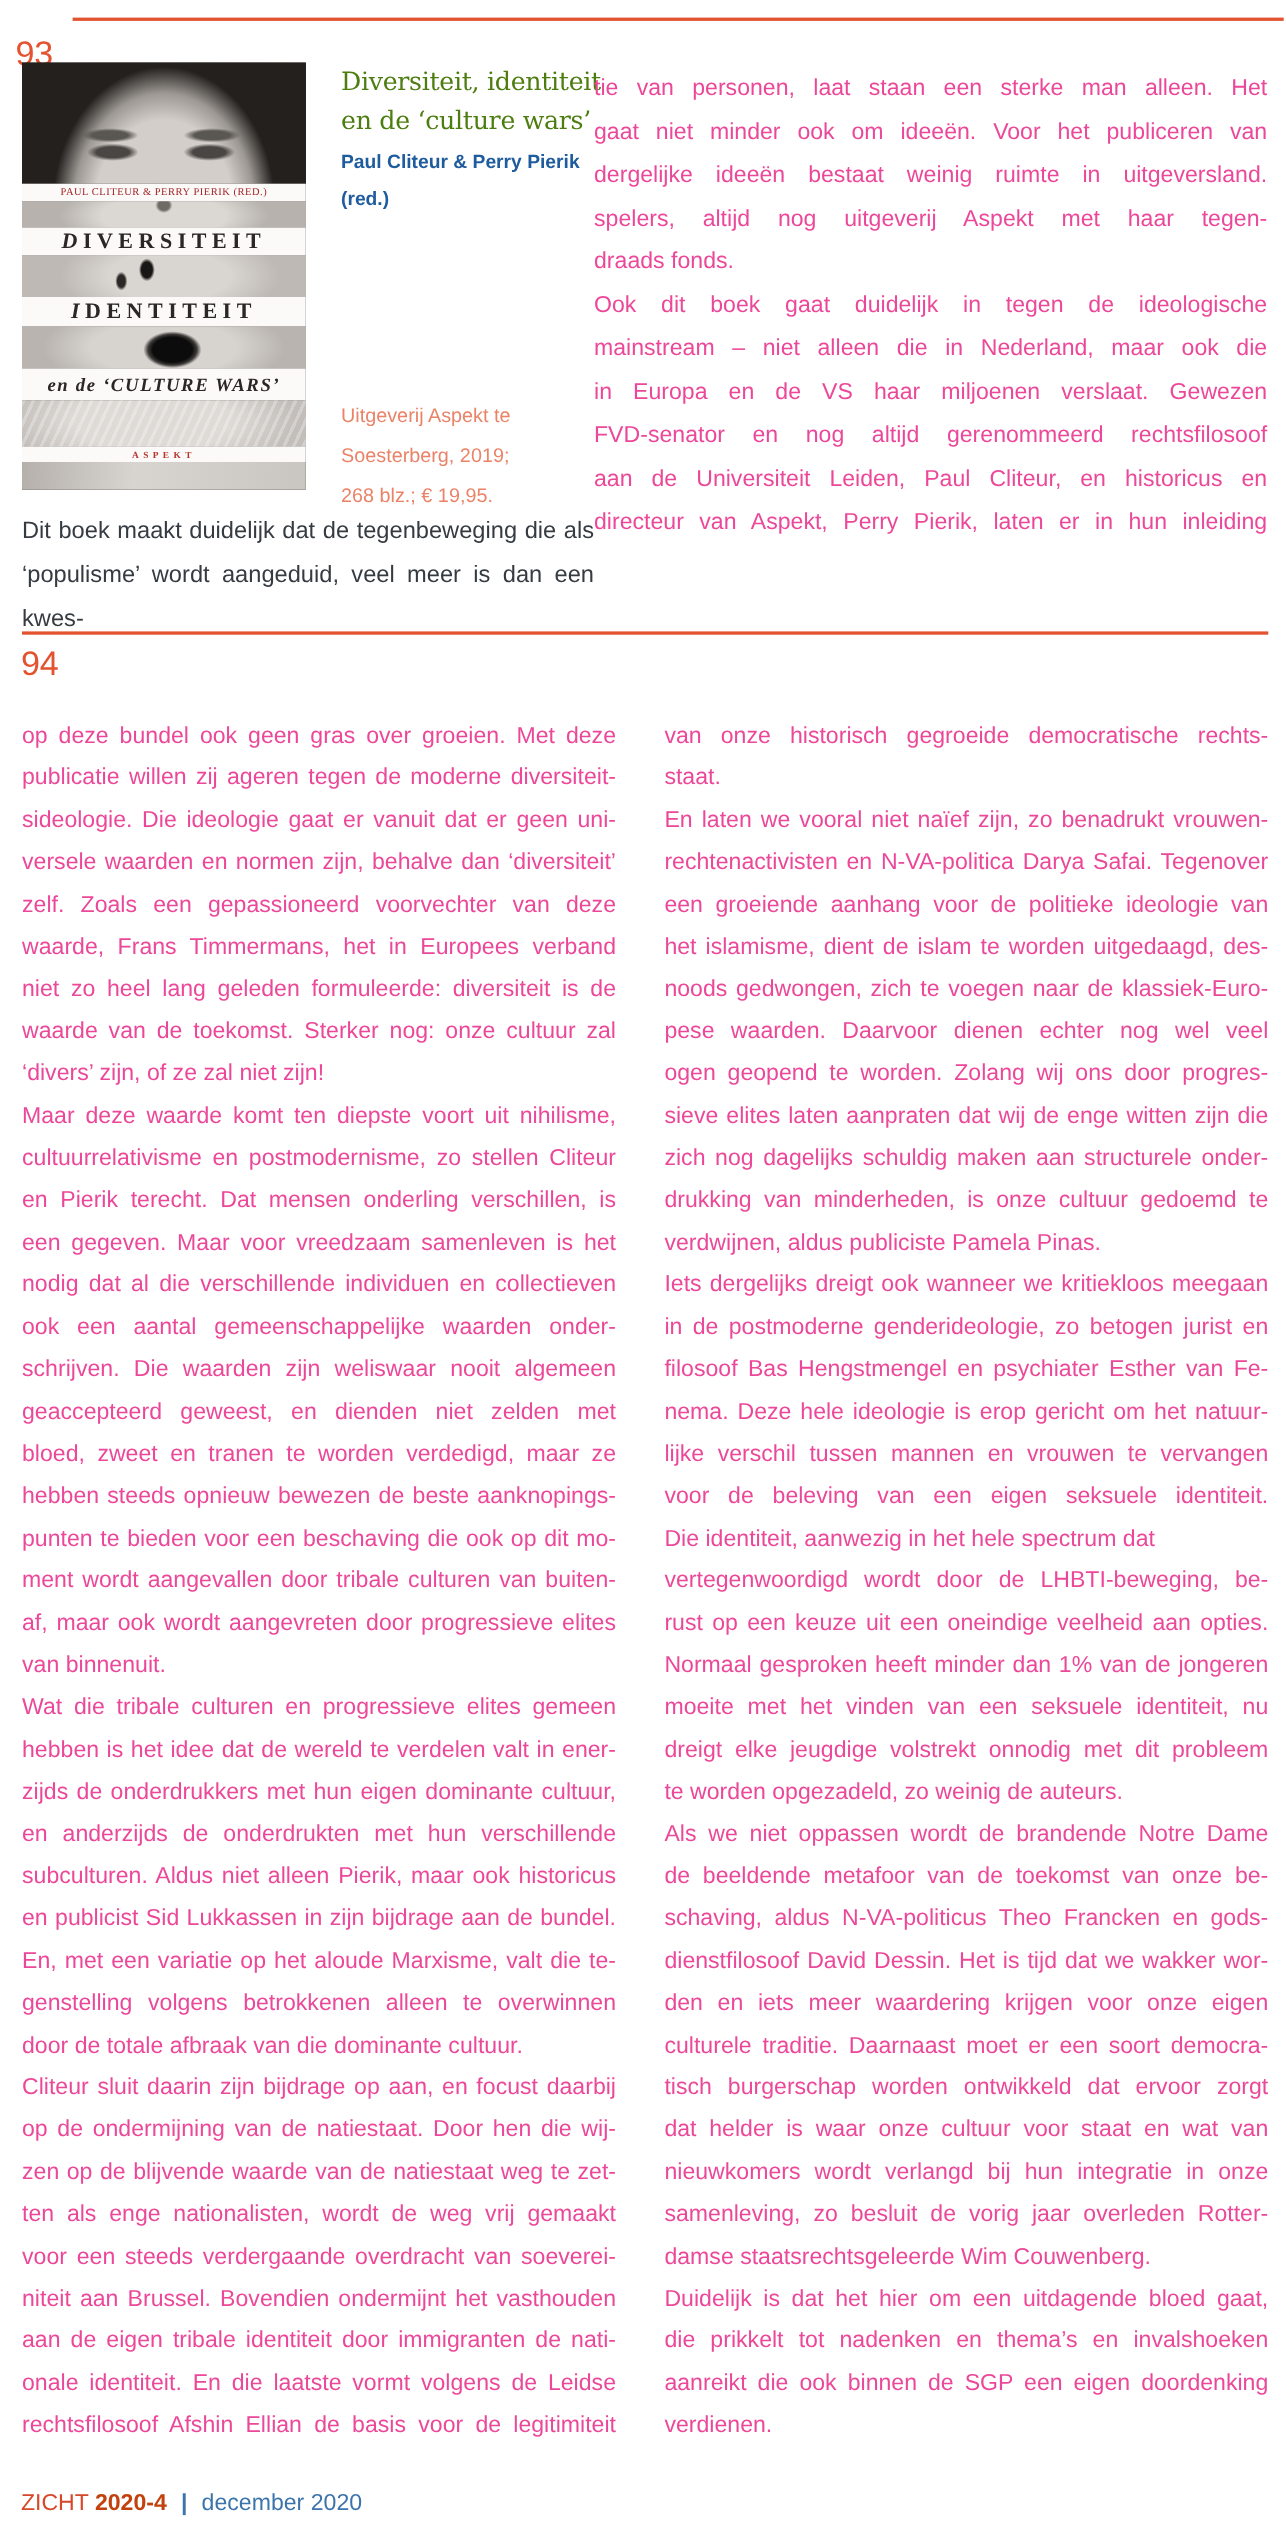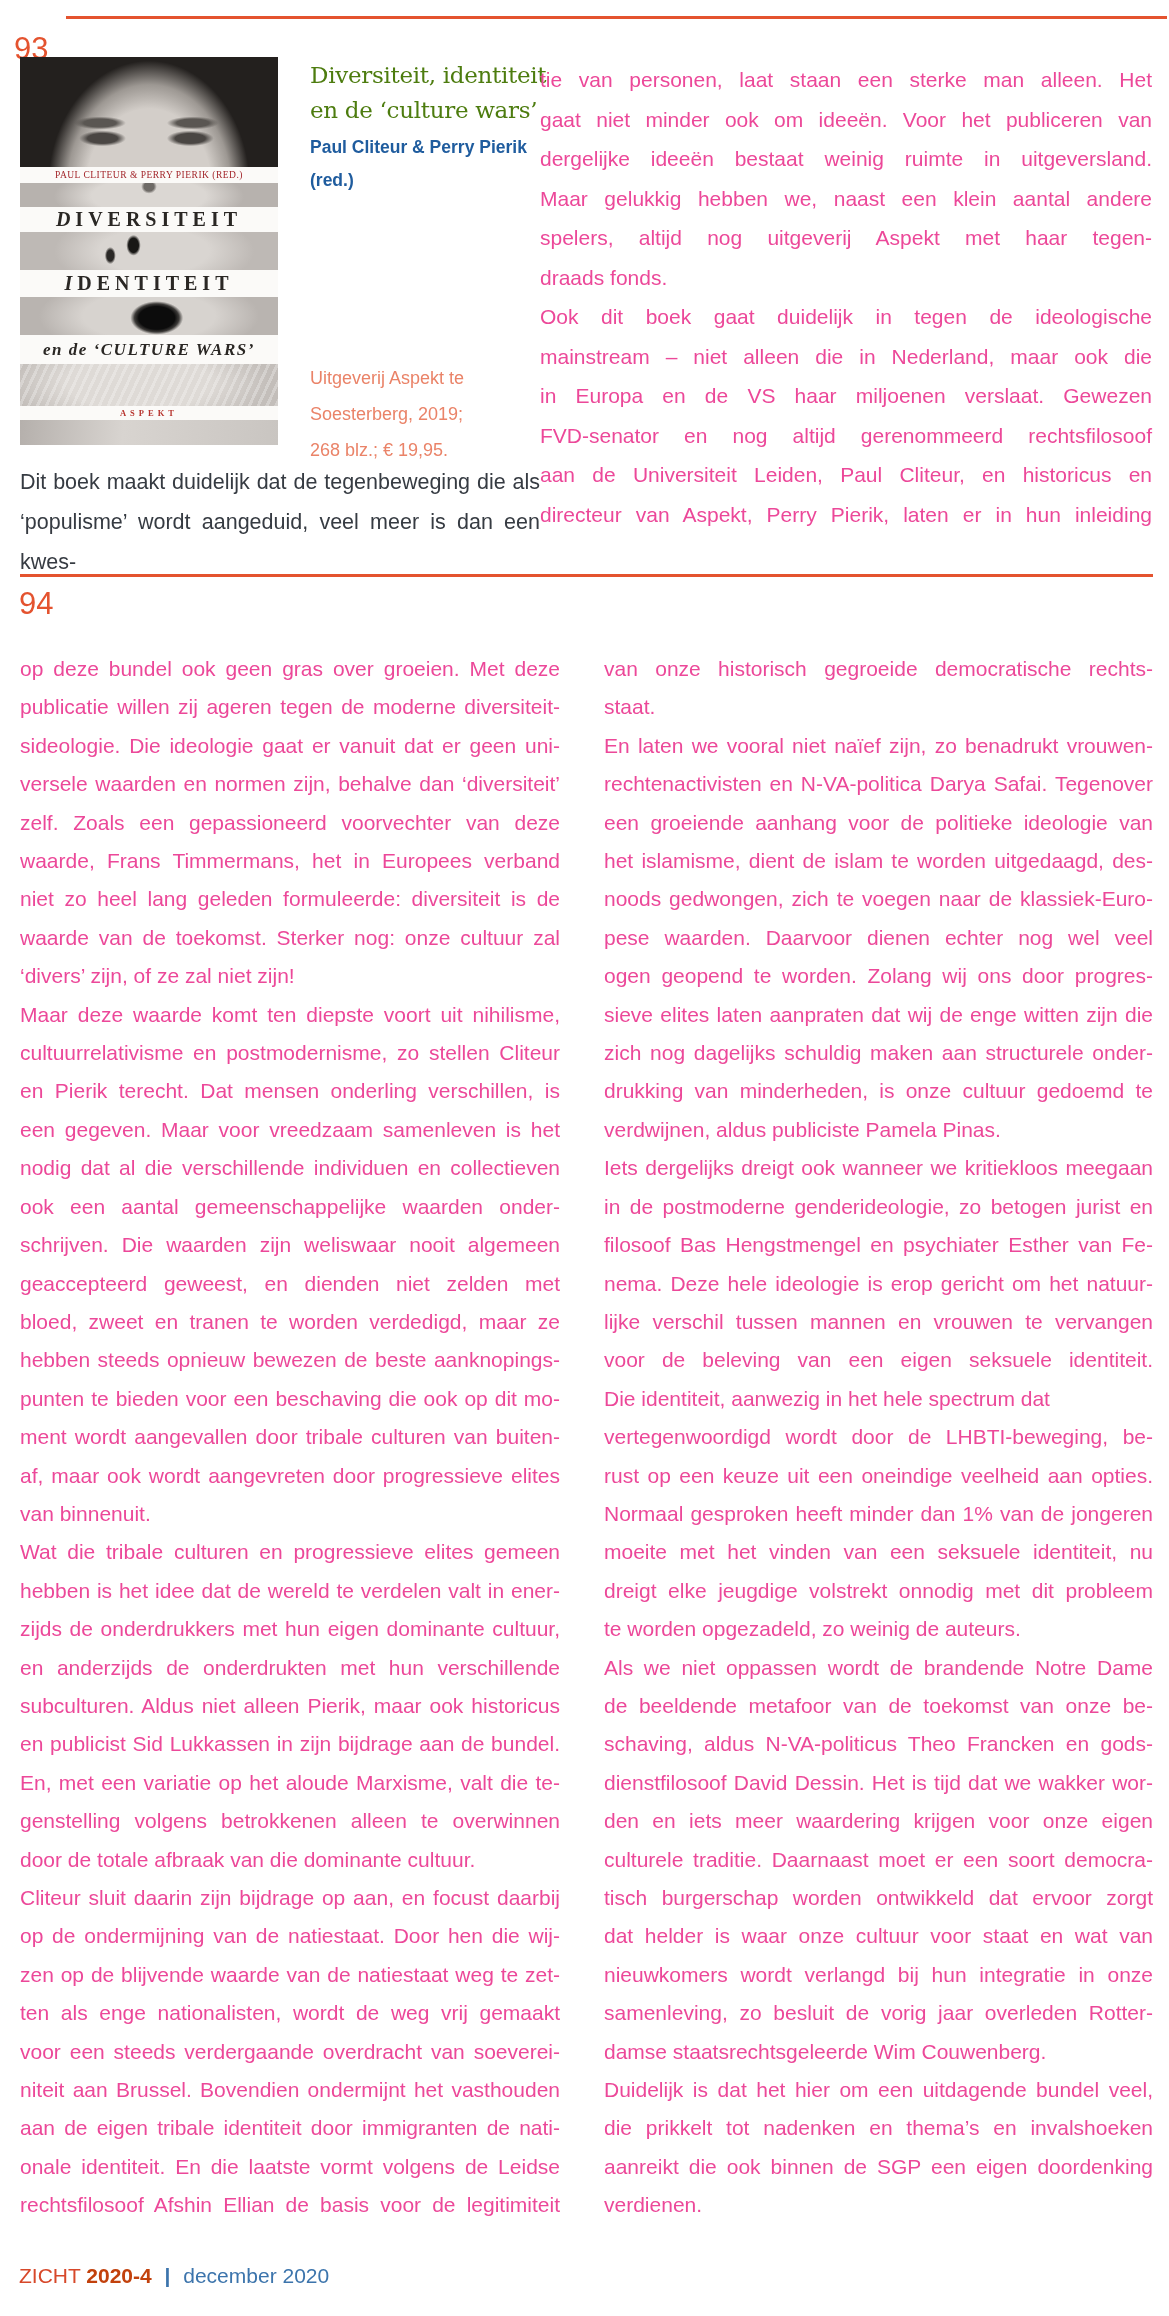--- a/index.html
+++ b/index.html
@@ -106,21 +106,20 @@
   <div class="rv-pub">
     <div>Uitgeverij Aspekt te</div>
     <div>Soesterberg, 2019;</div>
     <div>268 blz.; € 19,95.</div>
   </div>
 
   <div class="col c93r">
       <div class="bl">tie van personen, laat staan een sterke man alleen. Het</div>
       <div class="bl">gaat niet minder ook om ideeën. Voor het publiceren van</div>
       <div class="bl">dergelijke ideeën bestaat weinig ruimte in uitgeversland.</div>
-      <div class="bl">Maar gelukkig hebben we, naast een klein aantal andere</div>
       <div class="bl">spelers, altijd nog uitgeverij Aspekt met haar tegen-</div>
       <div class="bl pe">draads fonds.</div>
       <div class="bl">Ook dit boek gaat duidelijk in tegen de ideologische</div>
       <div class="bl">mainstream – niet alleen die in Nederland, maar ook die</div>
       <div class="bl">in Europa en de VS haar miljoenen verslaat. Gewezen</div>
       <div class="bl">FVD-senator en nog altijd gerenommeerd rechtsfilosoof</div>
       <div class="bl">aan de Universiteit Leiden, Paul Cliteur, en historicus en</div>
       <div class="bl">directeur van Aspekt, Perry Pierik, laten er in hun inleiding</div>
     </div>
   <div class="intro">
@@ -205,21 +204,21 @@
       <div class="bl">de beeldende metafoor van de toekomst van onze be-</div>
       <div class="bl">schaving, aldus N-VA-politicus Theo Francken en gods-</div>
       <div class="bl">dienstfilosoof David Dessin. Het is tijd dat we wakker wor-</div>
       <div class="bl">den en iets meer waardering krijgen voor onze eigen</div>
       <div class="bl">culturele traditie. Daarnaast moet er een soort democra-</div>
       <div class="bl">tisch burgerschap worden ontwikkeld dat ervoor zorgt</div>
       <div class="bl">dat helder is waar onze cultuur voor staat en wat van</div>
       <div class="bl">nieuwkomers wordt verlangd bij hun integratie in onze</div>
       <div class="bl">samenleving, zo besluit de vorig jaar overleden Rotter-</div>
       <div class="bl pe">damse staatsrechtsgeleerde Wim Couwenberg.</div>
-      <div class="bl">Duidelijk is dat het hier om een uitdagende bundel veel,</div>
+      <div class="bl">Duidelijk is dat het hier om een uitdagende bloed gaat,</div>
       <div class="bl">die prikkelt tot nadenken en thema’s en invalshoeken</div>
       <div class="bl">aanreikt die ook binnen de SGP een eigen doordenking</div>
       <div class="bl pe">verdienen.</div>
     </div>
 
   <div class="footer">
     <span class="f-mag">ZICHT</span>
     <span class="f-issue">2020-4</span>
     <span class="f-sep">|</span>
     <span class="f-date">december 2020</span>

